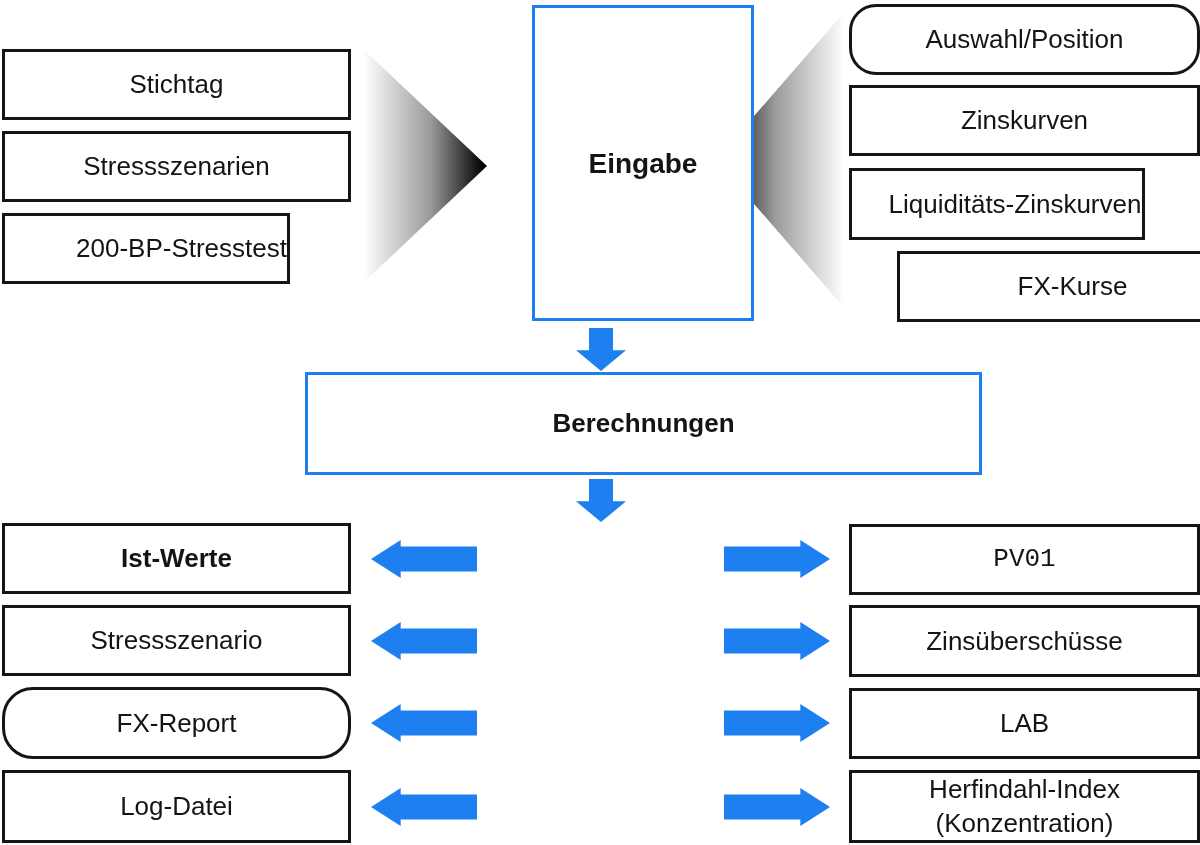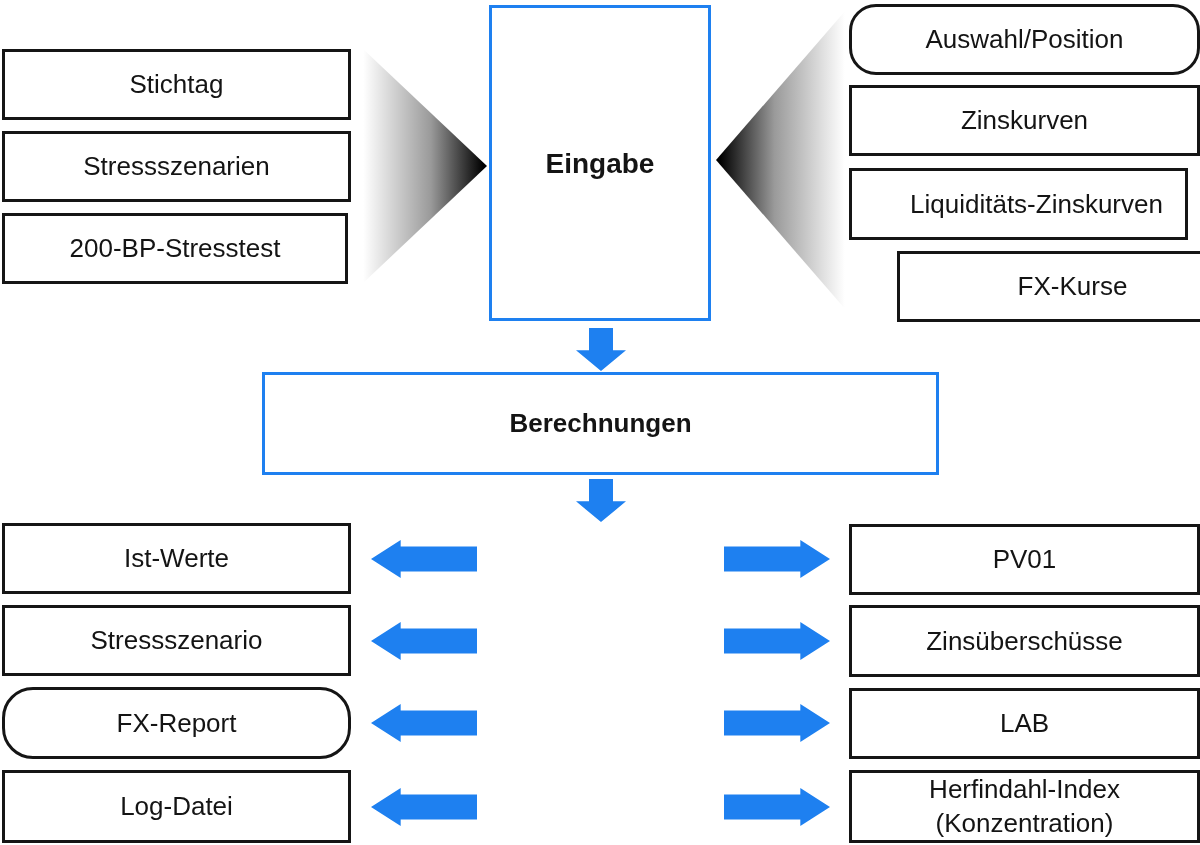--- a/index.html
+++ b/index.html
@@ -18,21 +18,21 @@
   .box{
     position:absolute;
     box-sizing:border-box;
     display:flex;align-items:center;justify-content:center;
     text-align:center;
     background:#ffffff;
     font-size:26px;
     line-height:1.25;
   }
   .black-box{border:3px solid #151515;}
-  .blue-box{border:3px solid var(--accent);}
+  .blue-box{border:3px solid var(--accent);margin-left:43px;}
   .title{font-weight:bold;font-size:28px;}
   .calc-title{font-weight:bold;font-size:26px;}
   .calc-sub{font-size:25px;white-space:nowrap;}
   .funnel{position:absolute;}
   .funnel-left{
     clip-path:polygon(0 0,100% 50%,0 100%);
     background:linear-gradient(90deg,#ffffff 1%,#9a9a9a 55%,#000000 97%);
   }
   .funnel-right{
     clip-path:polygon(100% 0,0 50%,100% 100%);
@@ -48,31 +48,31 @@
 <body>
 
 <div id="stage">
 
   <div class="box black-box" style="left:2px;top:49px;width:349px;height:71px;">
     <span>Stichtag</span>
   </div>
   <div class="box black-box" style="left:2px;top:131px;width:349px;height:71px;">
     <span>Stressszenarien</span>
   </div>
-  <div class="box black-box" style="left:2px;top:213px;width:346px;height:71px;">
+  <div class="box black-box" style="left:2px;top:213px;width:288px;height:71px;justify-content:flex-end;">
     <span>200-BP-Stresstest</span>
   </div>
 
   <div class="box black-box" style="left:849px;top:4px;width:351px;height:71px;border-radius:27px;">
     <span>Auswahl/Position</span>
   </div>
   <div class="box black-box" style="left:849px;top:85px;width:351px;height:71px;">
     <span>Zinskurven</span>
   </div>
-  <div class="box black-box" style="left:849px;top:168px;width:339px;height:72px;padding-left:36px;">
+  <div class="box black-box" style="left:849px;top:168px;width:296px;height:72px;padding-left:36px;">
     <span>Liquiditäts-Zinskurven</span>
   </div>
   <div class="box black-box" style="left:849px;top:251px;width:351px;height:71px;margin-left:48px;">
     <span>FX-Kurse</span>
   </div>
 
   <div class="funnel funnel-left" style="left:362px;top:48px;width:125px;height:236px;"></div>
   <div class="funnel funnel-right" style="left:716px;top:10px;width:130px;height:300px;"></div>
 
   <div class="box blue-box" style="left:489px;top:5px;width:222px;height:316px;">
@@ -91,34 +91,34 @@
   <div class="arrow arrow-left" style="left:371px;top:540px;width:106px;height:38px;"></div>
   <div class="arrow arrow-left" style="left:371px;top:622px;width:106px;height:38px;"></div>
   <div class="arrow arrow-left" style="left:371px;top:704px;width:106px;height:38px;"></div>
   <div class="arrow arrow-left" style="left:371px;top:788px;width:106px;height:38px;"></div>
 
   <div class="arrow arrow-right" style="left:724px;top:540px;width:106px;height:38px;"></div>
   <div class="arrow arrow-right" style="left:724px;top:622px;width:106px;height:38px;"></div>
   <div class="arrow arrow-right" style="left:724px;top:704px;width:106px;height:38px;"></div>
   <div class="arrow arrow-right" style="left:724px;top:788px;width:106px;height:38px;"></div>
 
-  <div class="box black-box" style="left:2px;top:523px;width:349px;height:71px;">
+  <div class="box black-box" style="left:2px;top:523px;width:349px;height:71px;font-weight:bold;">
     <span>Ist-Werte</span>
   </div>
   <div class="box black-box" style="left:2px;top:605px;width:349px;height:71px;">
     <span>Stressszenario</span>
   </div>
   <div class="box black-box" style="left:2px;top:687px;width:349px;height:72px;border-radius:31px;">
     <span>FX-Report</span>
   </div>
   <div class="box black-box" style="left:2px;top:770px;width:349px;height:73px;">
     <span>Log-Datei</span>
   </div>
 
-  <div class="box black-box" style="left:849px;top:524px;width:351px;height:71px;">
+  <div class="box black-box" style="left:849px;top:524px;width:351px;height:71px;font-family:Liberation Mono, monospace;">
     <span>PV01</span>
   </div>
   <div class="box black-box" style="left:849px;top:605px;width:351px;height:72px;">
     <span>Zinsüberschüsse</span>
   </div>
   <div class="box black-box" style="left:849px;top:688px;width:351px;height:71px;">
     <span>LAB</span>
   </div>
   <div class="box black-box herf" style="left:849px;top:770px;width:351px;height:73px;padding:0 50px;text-align:center;">
     <span>Herfindahl-Index (Konzentration)</span>

